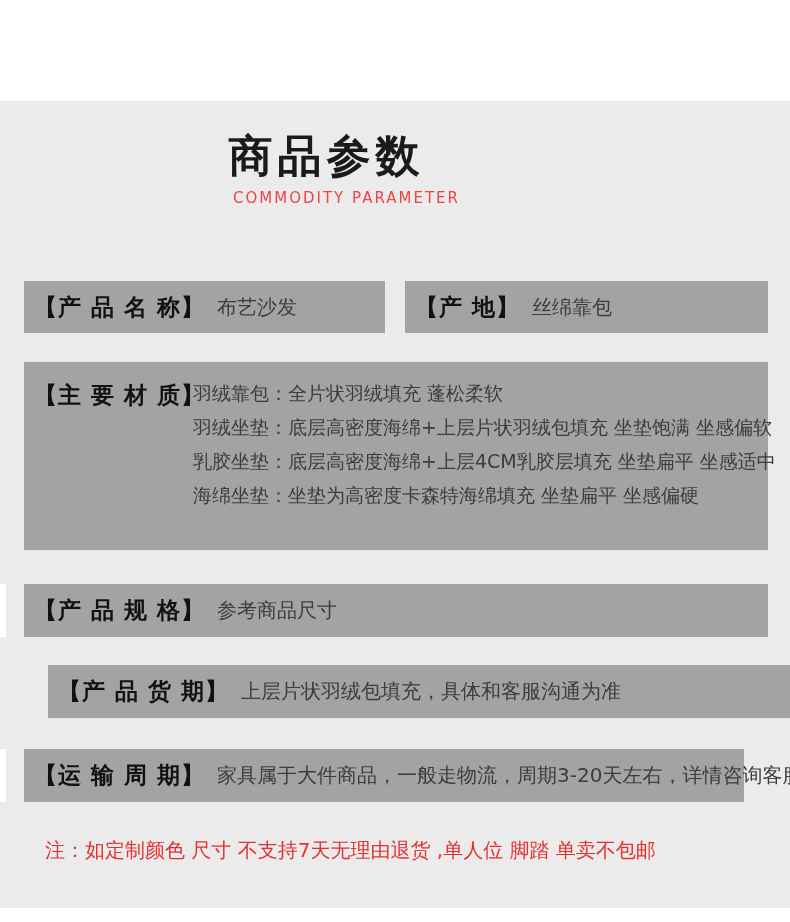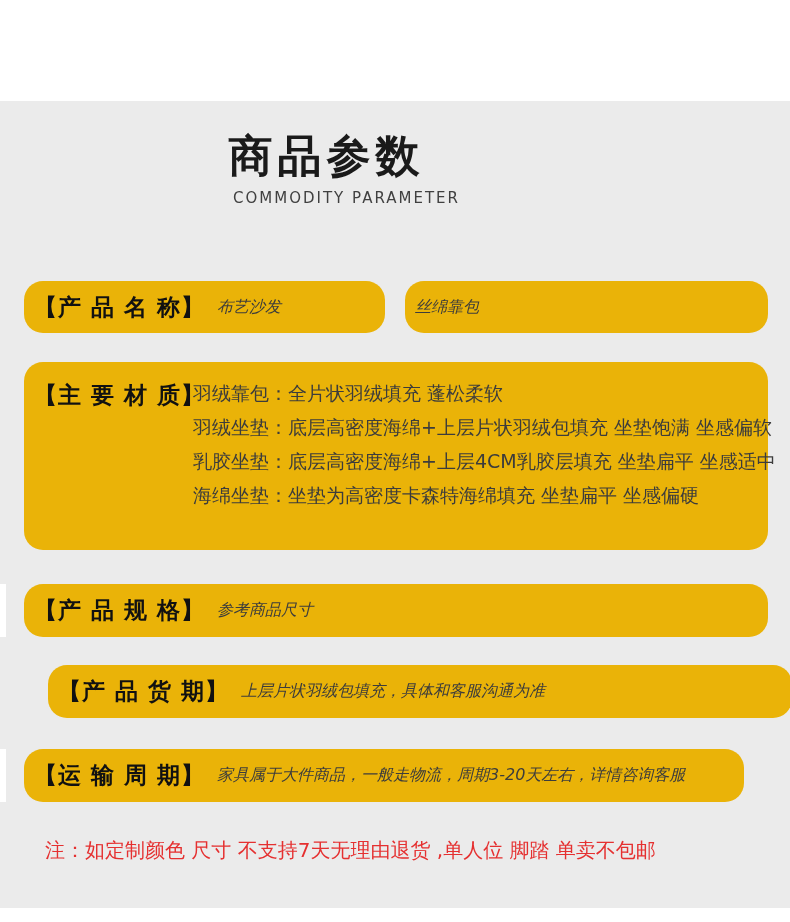--- a/index.html
+++ b/index.html
@@ -13,33 +13,33 @@
   .gray-band{
     position:absolute;left:0;top:101px;width:790px;height:807px;
     background:#ebebeb;
   }
   .header{position:absolute;left:0;top:130px;width:653px;text-align:center;}
   .title{
     font-size:44px;font-weight:bold;color:#1a1a1a;
     letter-spacing:5px;line-height:1.2;
   }
   .subtitle{
-    margin-top:6px;font-size:15px;color:#404040;letter-spacing:2px;padding-left:40px;
+    margin-top:6px;font-size:15px;color:#ef4444;letter-spacing:2px;padding-left:40px;
   }
   .card{
-    position:absolute;background:#eab308;
+    position:absolute;background:#a3a3a3;
     display:flex;align-items:center;gap:12px;
-    padding-left:10px;box-sizing:border-box;border-radius:19px;
+    padding-left:10px;box-sizing:border-box;
   }
   .label{
     font-size:23px;font-weight:bold;color:#111111;
     letter-spacing:1px;white-space:nowrap;flex:0 0 auto;
   }
   .value{
-    font-size:16px;color:#3c3c3c;white-space:nowrap;font-style:italic;
+    font-size:20px;color:#3c3c3c;white-space:nowrap;
   }
   .card-name {left:24px; top:281px;width:361px;height:52px;}
   .card-origin{left:405px;top:281px;width:363px;height:52px;}
   .card-materials{
     left:24px;top:362px;width:744px;height:188px;
     display:block;padding:12px;
   }
   .card-materials .label{position:absolute;left:10px;top:18px;}
   .materials-lines{
     position:absolute;left:169px;top:14px;width:572px;
@@ -71,20 +71,21 @@
     <div class="title">商品参数</div>
     <div class="subtitle">COMMODITY PARAMETER</div>
   </div>
 
   <div class="card card-name">
     <span class="label">【产 品 名 称】</span>
     <span class="value">布艺沙发</span>
   </div>
 
   <div class="card card-origin">
+    <span class="label">【产 地】</span>
     <span class="value">丝绵靠包</span>
   </div>
 
   <div class="card card-materials">
     <span class="label">【主 要 材 质】</span>
     <div class="materials-lines">
       <div class="material-line">羽绒靠包：全片状羽绒填充 蓬松柔软</div>
       <div class="material-line">羽绒坐垫：底层高密度海绵+上层片状羽绒包填充 坐垫饱满 坐感偏软</div>
       <div class="material-line">乳胶坐垫：底层高密度海绵+上层4CM乳胶层填充 坐垫扁平 坐感适中</div>
       <div class="material-line">海绵坐垫：坐垫为高密度卡森特海绵填充 坐垫扁平 坐感偏硬</div>

